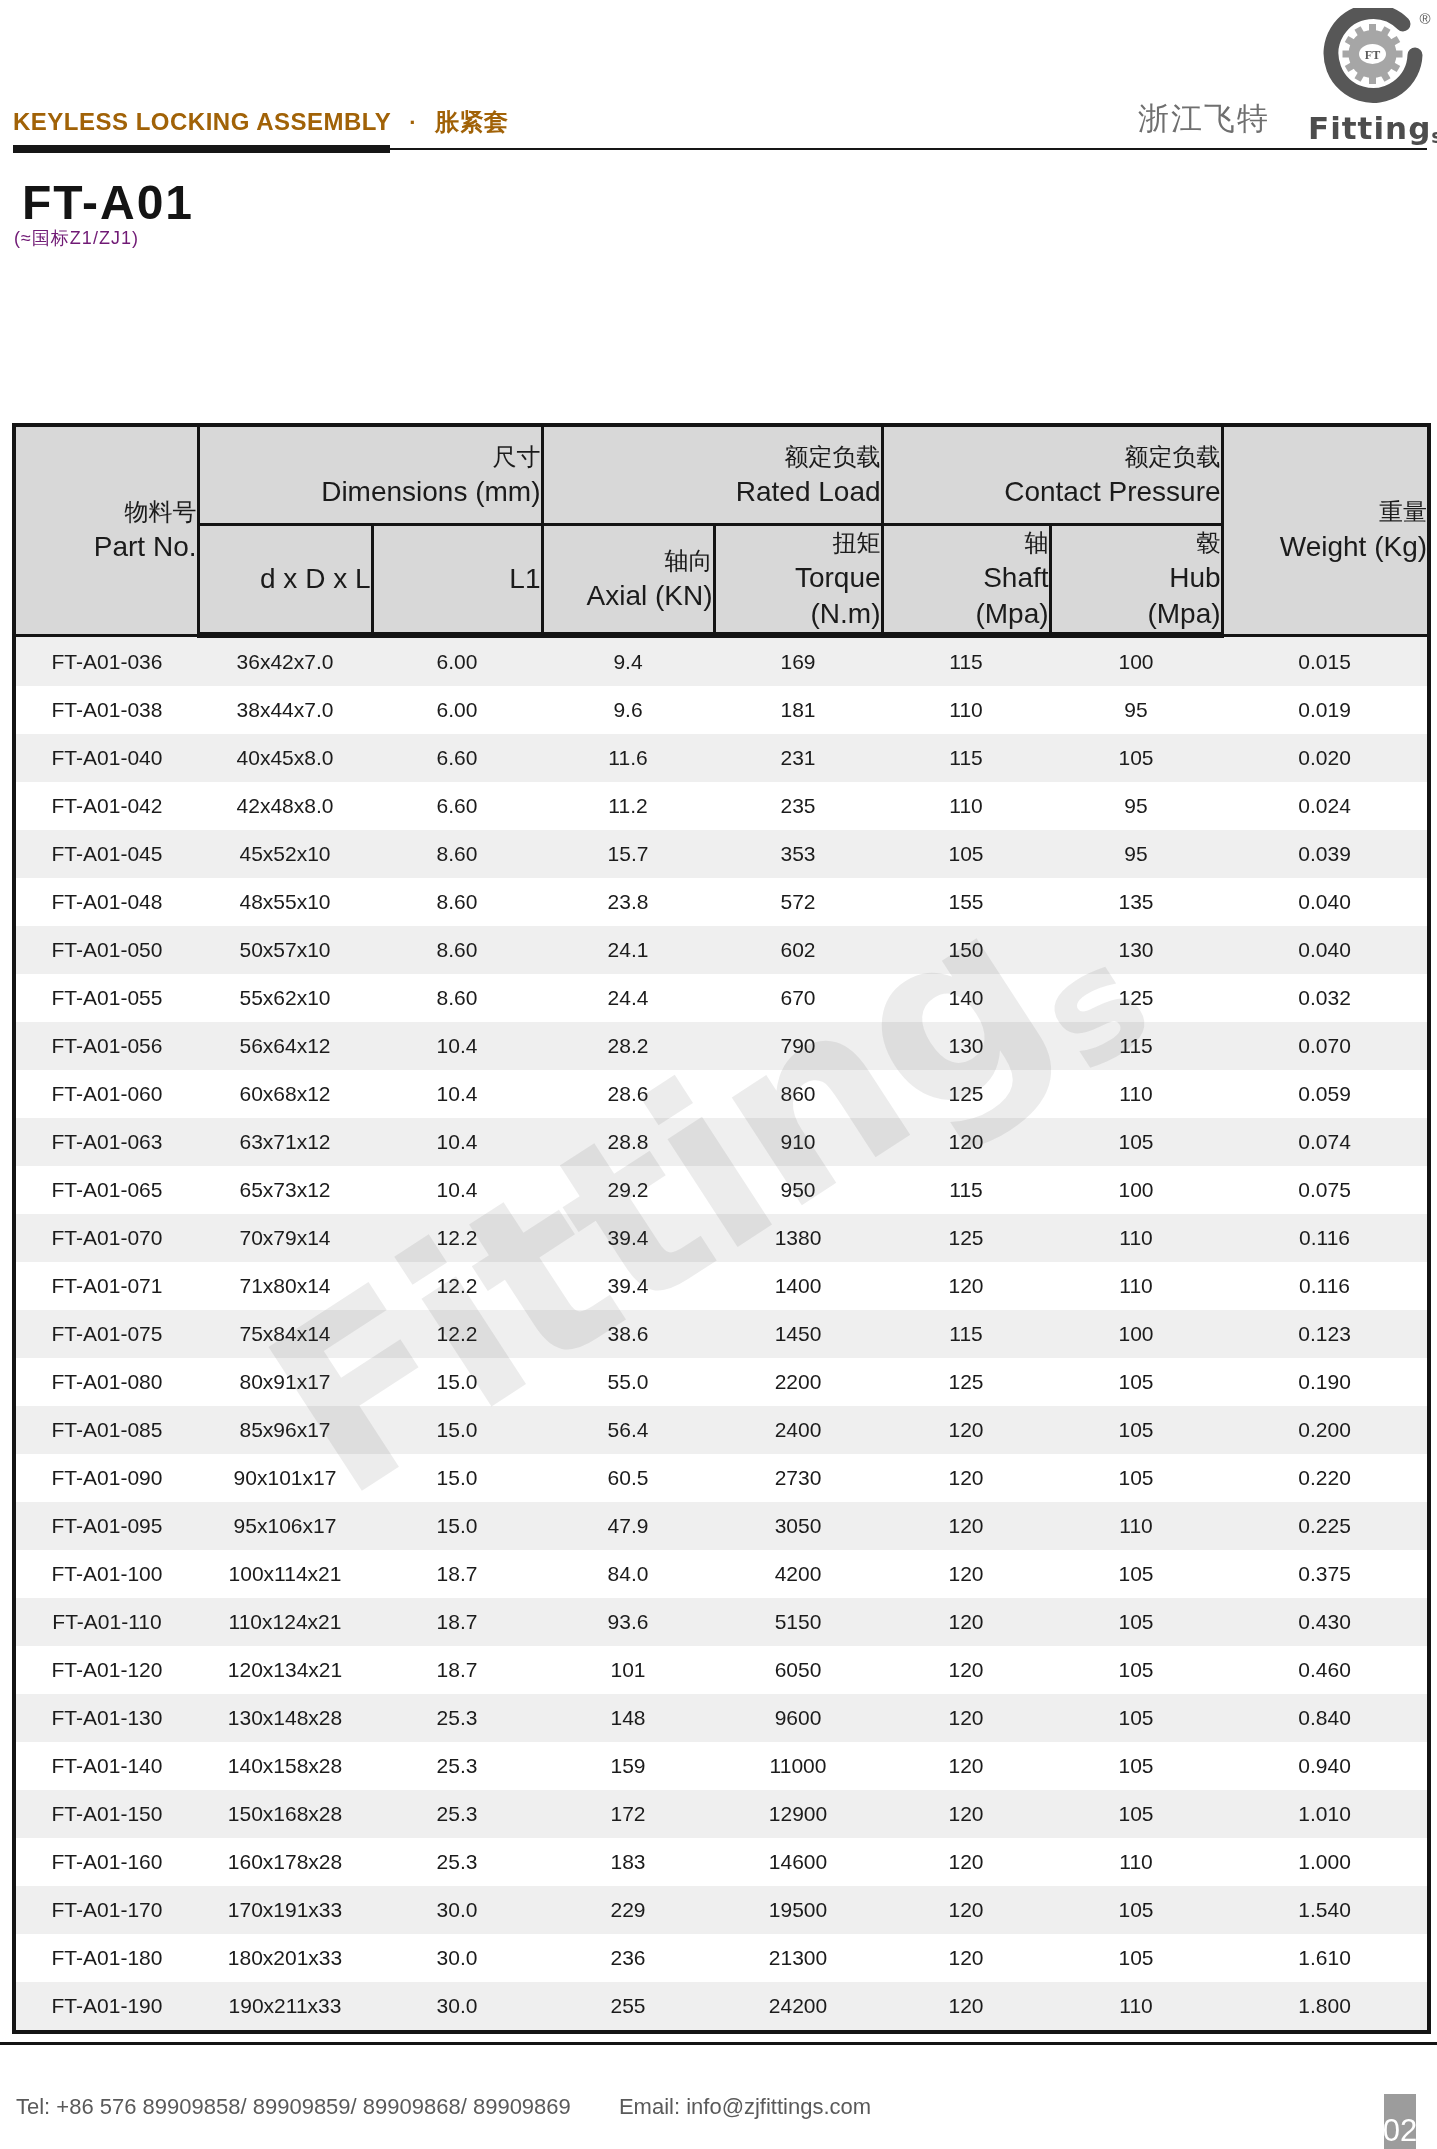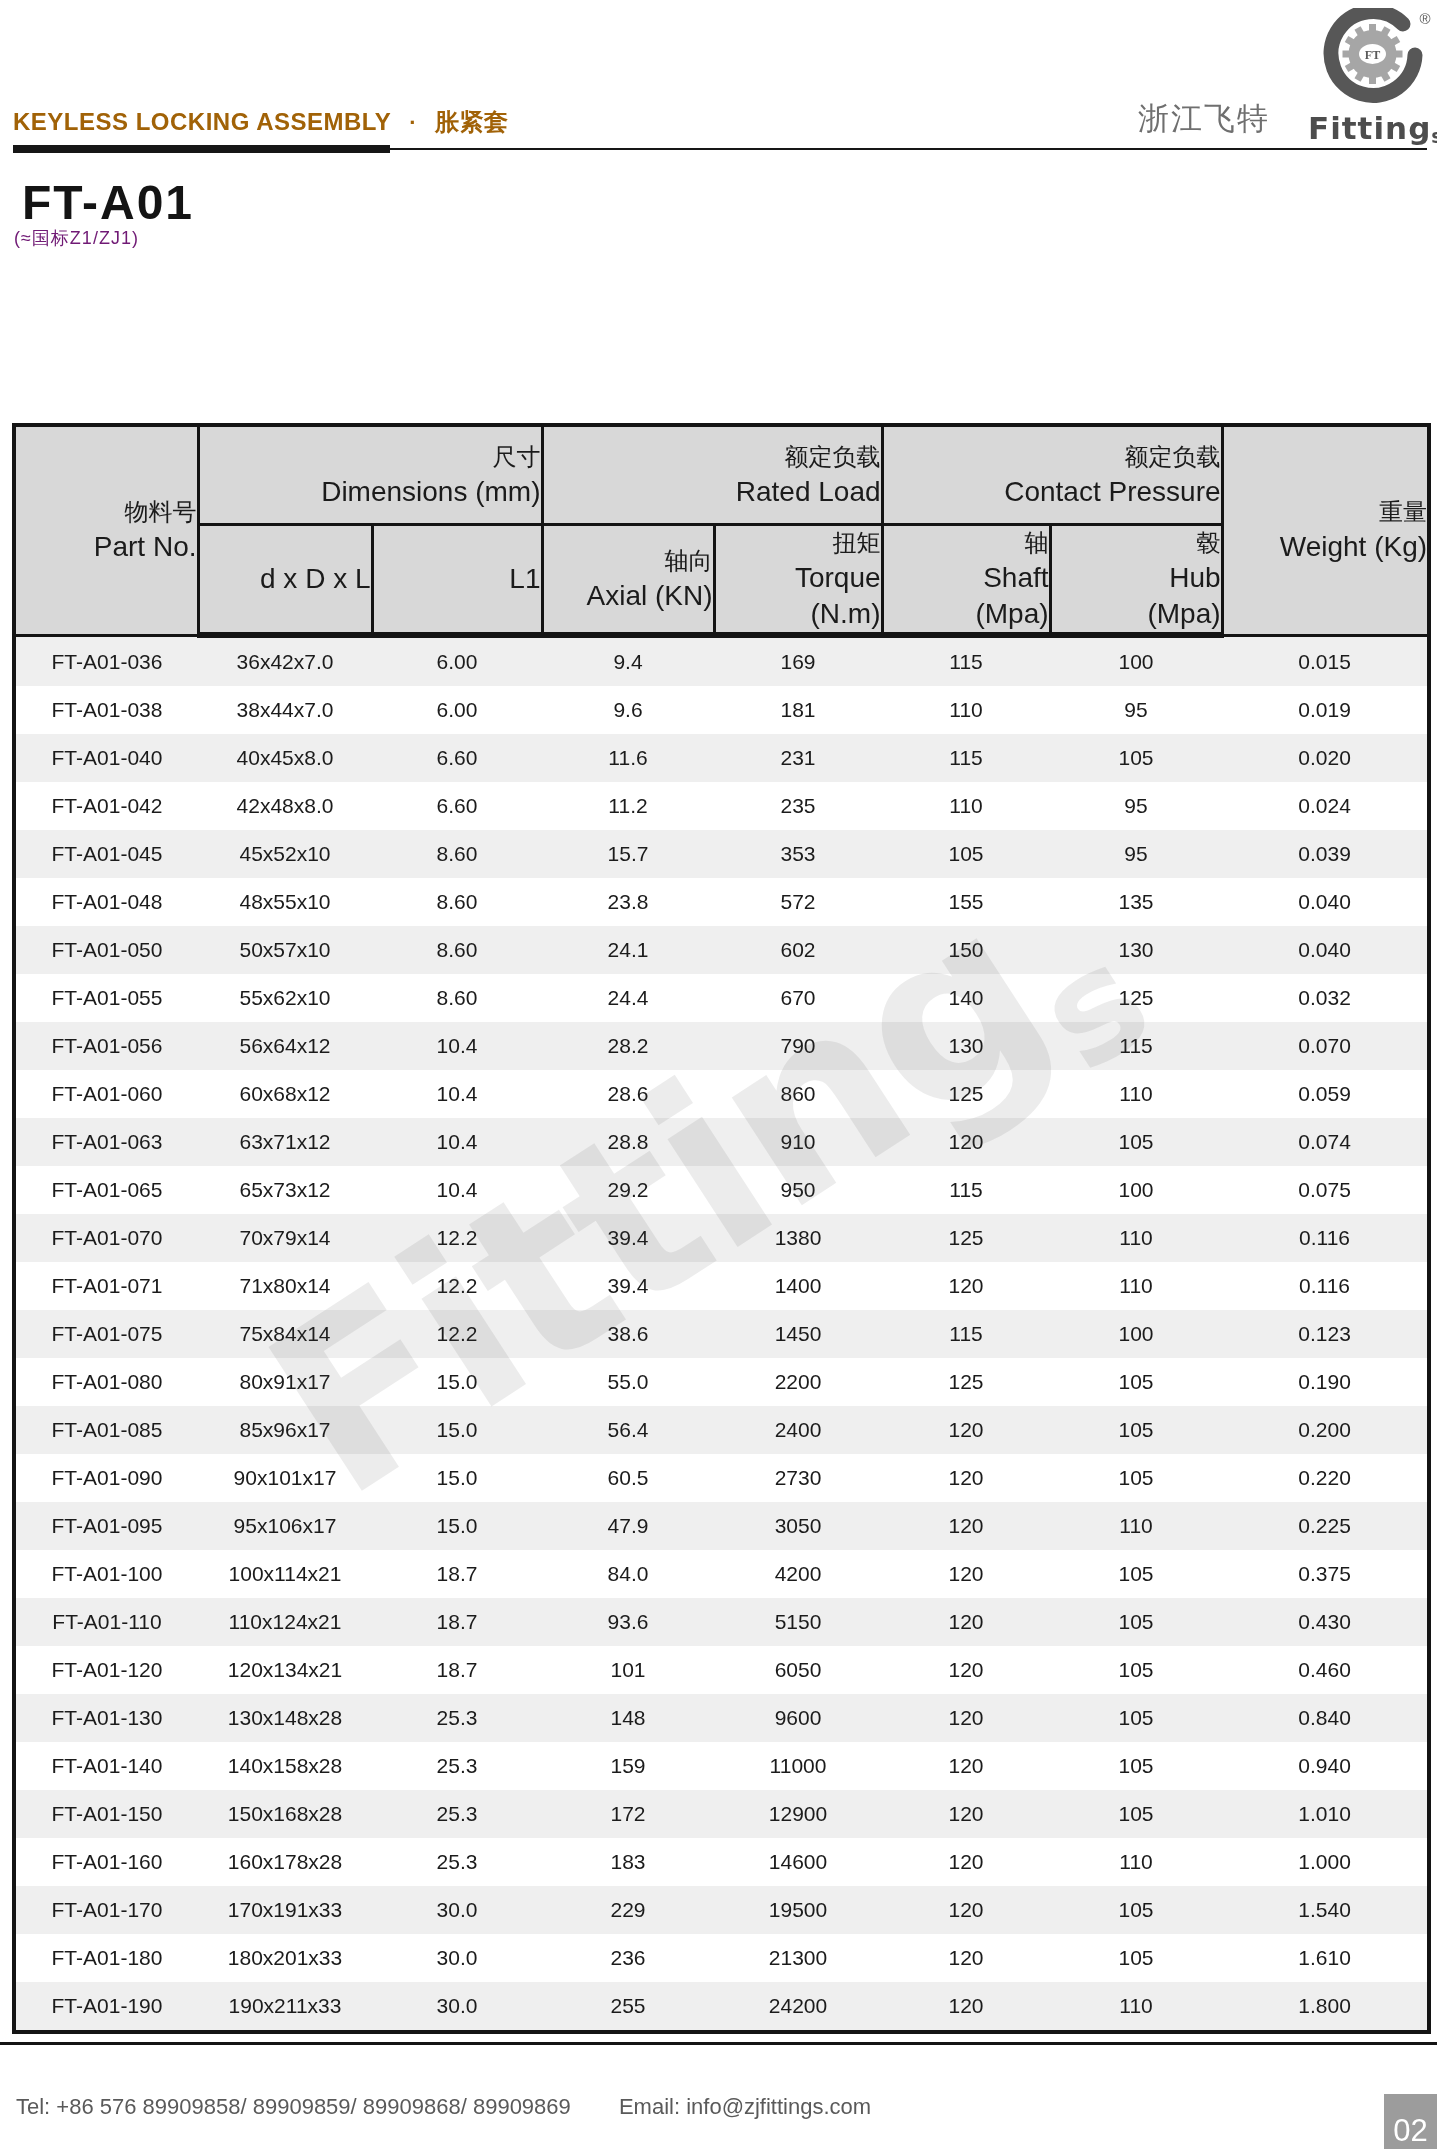--- a/index.html
+++ b/index.html
@@ -73,21 +73,21 @@
   .watermark .sub-s { font-size:150px; vertical-align:-45px; }
 
   
   .footer-line { position:absolute; left:0; top:2042px; width:1437px; height:3px; background:#141414; }
   .footer-contact {
     position:absolute; left:16px; top:2094px;
     font-size:22px; color:#5a5a5a; white-space:nowrap;text-align:right;
   }
   .footer-contact .email { margin-left:42px; }
   .page-badge {
-    position:absolute; left:1384px; top:2094px; width:53px; height:55px;
+    position:absolute; left:1384px; top:2094px; width:32px; height:55px;
     background:#9c9c9c; color:#ffffff;
     display:flex; align-items:flex-end; justify-content:center;
     font-size:31px; line-height:1; padding-bottom:3px; box-sizing:border-box;
   }
 </style>
 </head>
 <body>
 
 <div class="page">
 

